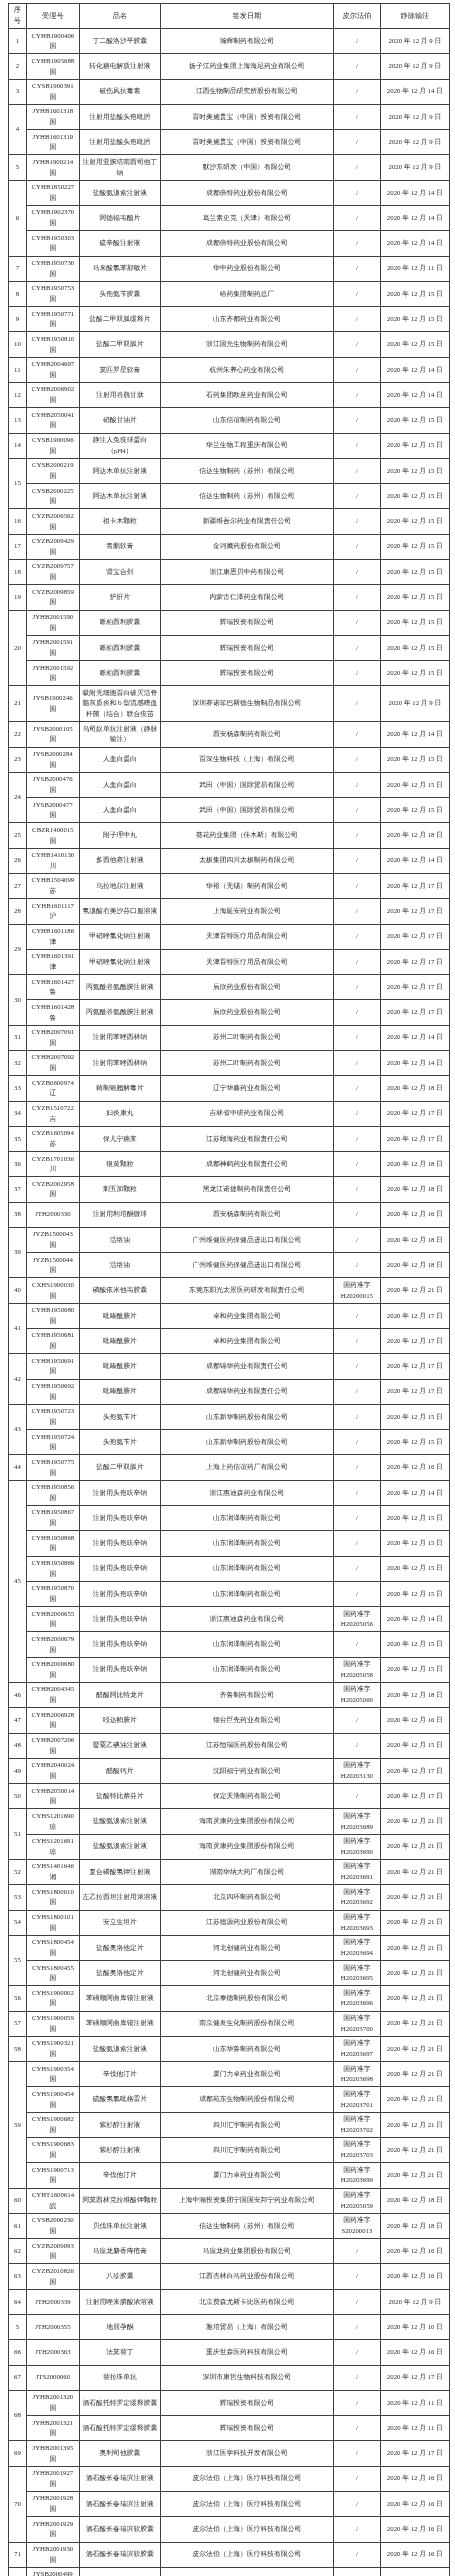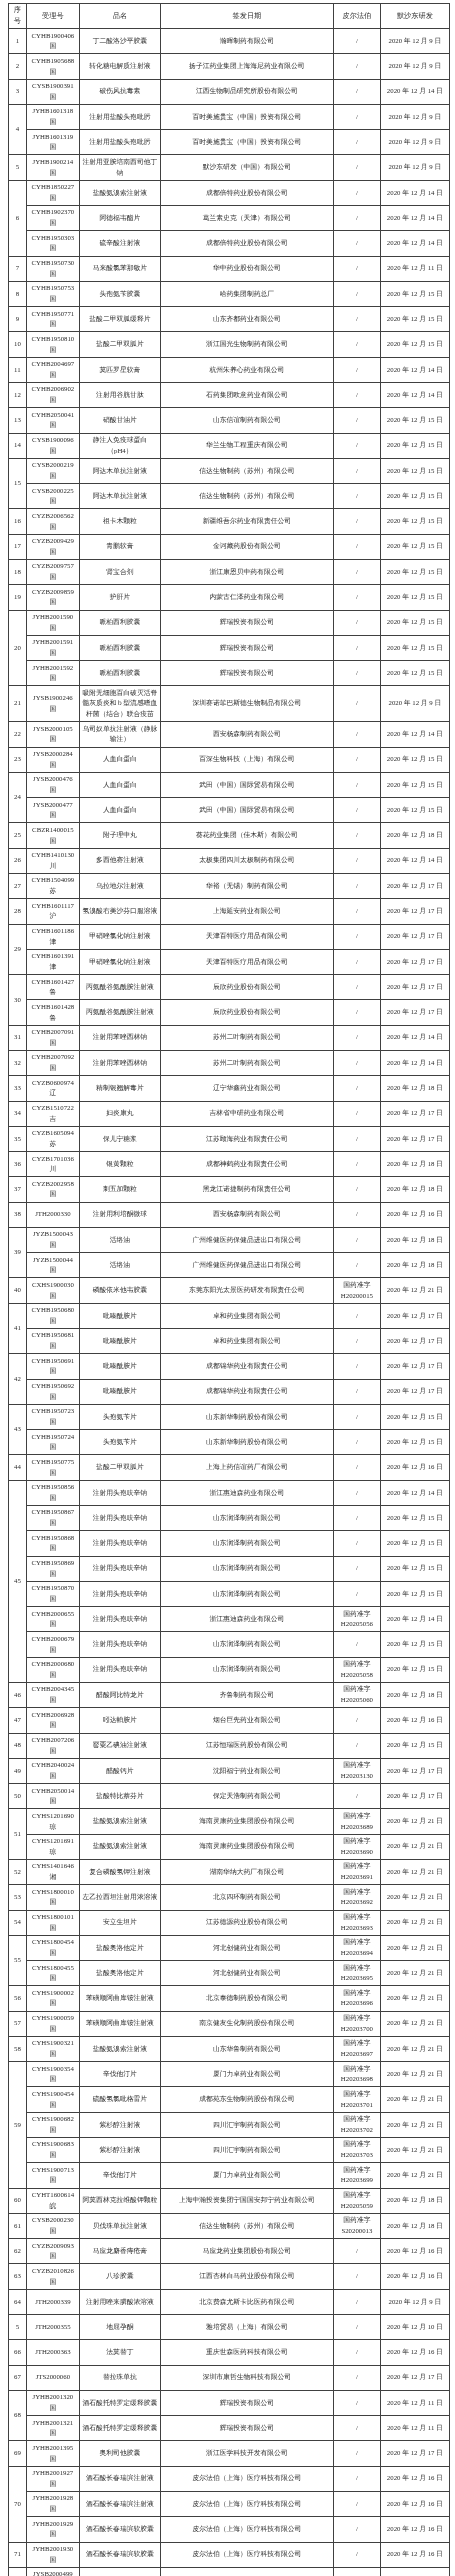--- a/index.html
+++ b/index.html
@@ -30,21 +30,21 @@
         <col class="c4">
         <col class="c5">
     </colgroup>
     <thead>
       <tr>
           <th>序号</th>
           <th>受理号</th>
           <th>品名</th>
           <th>签发日期</th>
           <th>皮尔法伯</th>
-          <th>默沙东研发</th>
+          <th>静脉输注</th>
         </tr>
     </thead>
     <tbody>
         <tr>
           <td rowspan="1">1</td>
           <td>CYHB1900406 国</td>
           <td>丁二酸洛沙平胶囊</td>
           <td>瀚晖制药有限公司</td>
           <td>/</td>
           <td>2020 年 12 月 9 日</td>

